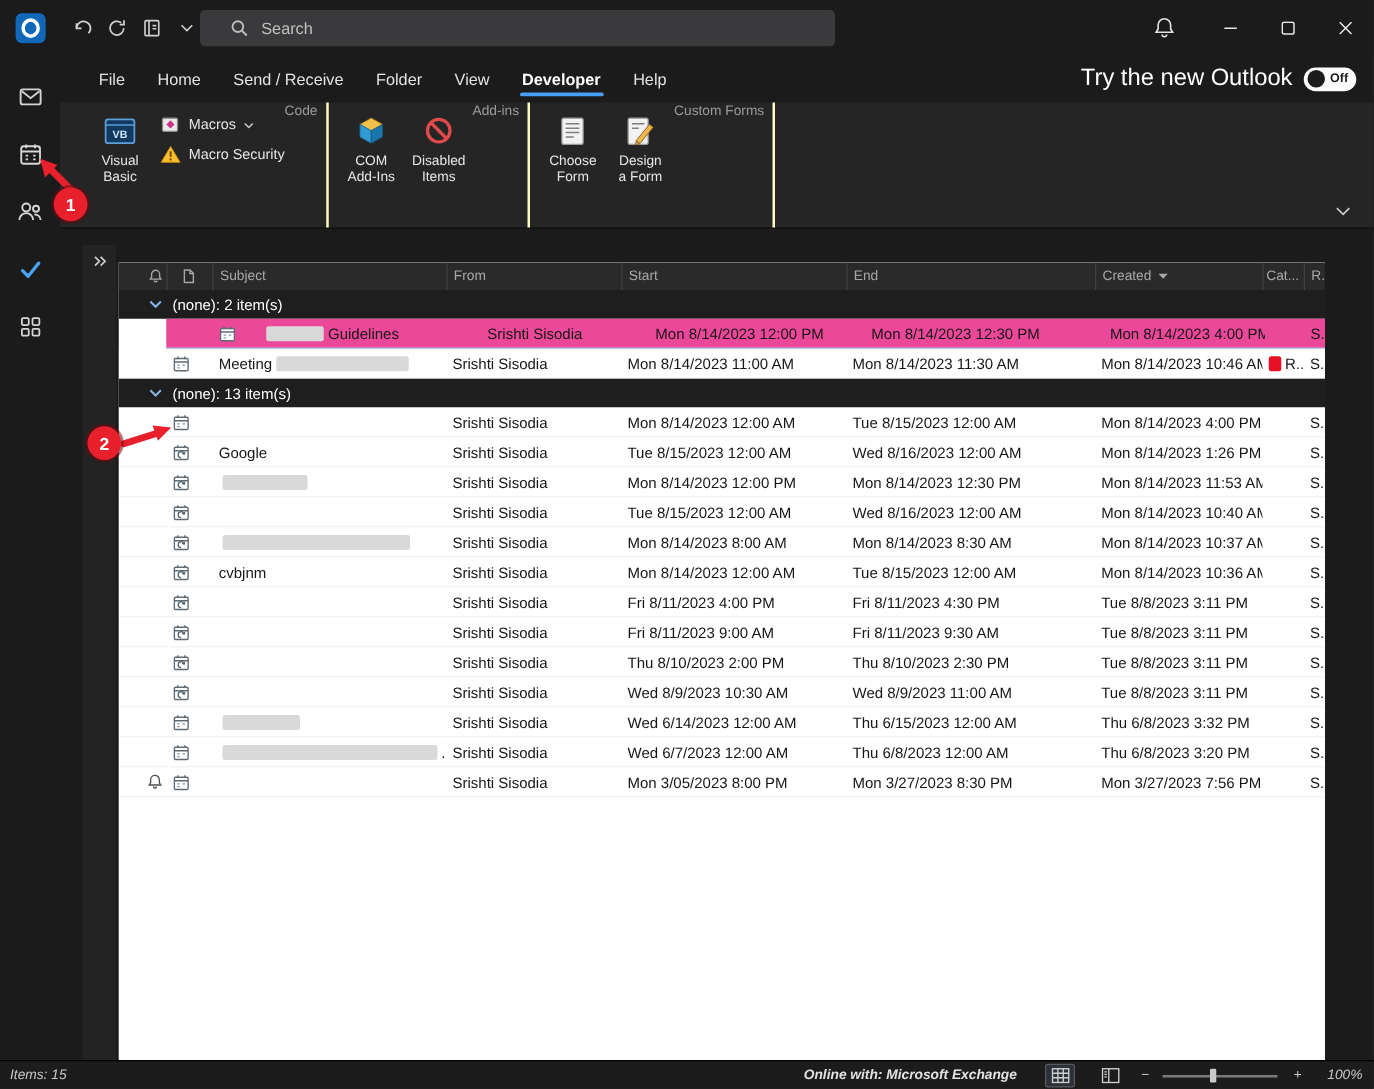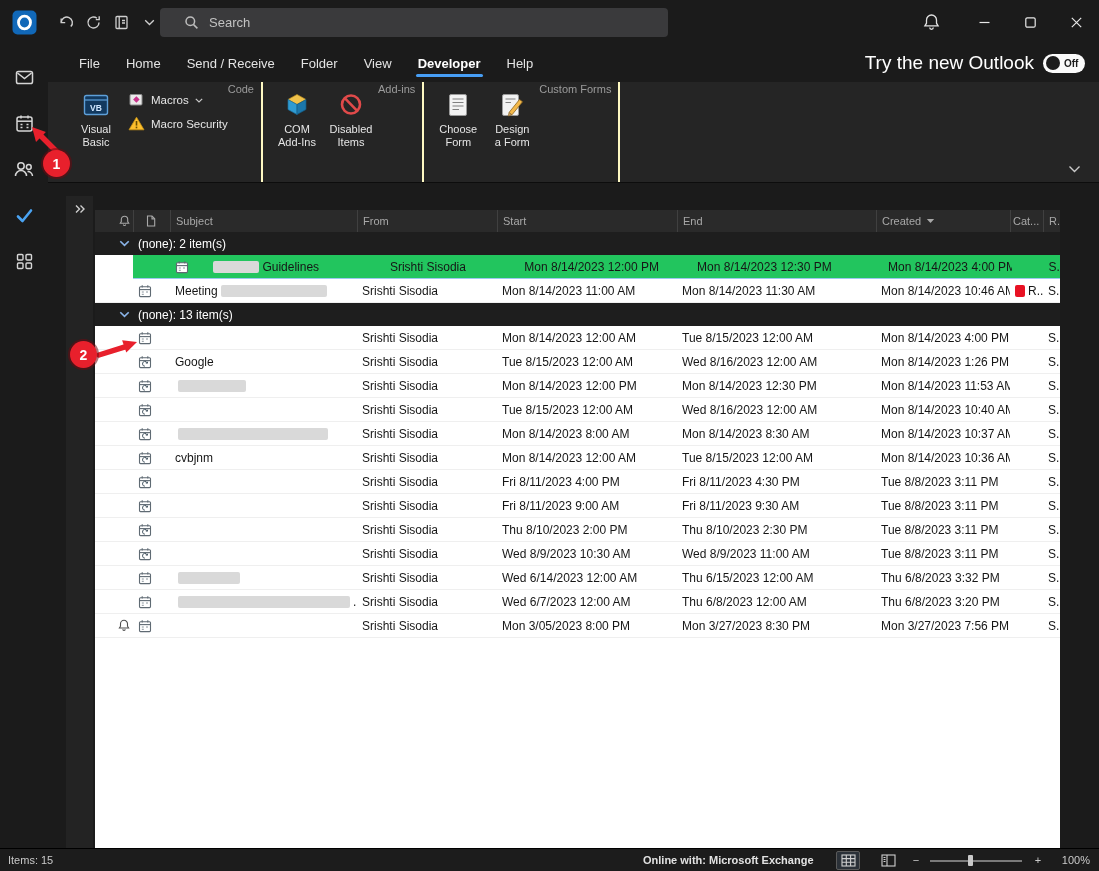--- a/index.html
+++ b/index.html
@@ -68,28 +68,28 @@
   .c-start { width:180px; }
   .c-end { width:199px; }
   .c-created { width:134px; }
   .c-cat { width:33px; padding-left:2px; }
   .c-r { width:17px; }
   .tbody { display:flex; flex-direction:column; }
   .tgroup-hdr { flex:0 0 23px; display:flex; align-items:center; background:#1e1e1e; color:#fff;
                 font-size:12px; gap:8px; padding-left:24px; cursor:default; }
   .row { flex:0 0 24px; display:flex; background:#fff; color:#161616; font-size:12px; border-bottom:1px solid #efefef; cursor:default; }
   .row .cell { display:flex; align-items:center; padding-left:5px; overflow:hidden; white-space:nowrap; }
-  .row.selected { background:#22c55e; border-bottom-color:#9cc8f0;margin-left:38px; }
+  .row.selected { background:#ec4899; border-bottom-color:#9cc8f0;margin-left:38px; }
   .redact { display:inline-block; height:12px; border-radius:2px; background:#d9d9d9; margin:0 3px; flex:0 0 auto; }
   .catbox { width:10px; height:12px; border-radius:2px; background:#e81123; margin-right:3px; flex:0 0 auto; }
   .list-filler { flex:1 1 auto; background:#fff; }
 
   
   .statusbar { position:absolute; left:0; right:0; bottom:0; height:23px; background:#1c1c1c;
-               color:#c9c9c9; font-size:11px; border-top:1px solid #000; }
+               color:#c9c9c9; font-size:11px; border-top:1px solid #000;font-style:italic; }
   .st-items { position:absolute; left:8px; top:50%; transform:translateY(-50%); }
   .st-online { position:absolute; left:643px; top:50%; transform:translateY(-50%); color:#e2e2e2; font-weight:bold; }
   .st-view { position:absolute; top:2px; width:24px; height:19px; display:flex; align-items:center; justify-content:center; }
   .st-view.active { background:#2b3138; border:1px solid #5a5a5a; border-radius:2px; }
   .st-v1 { left:836px; } .st-v2 { left:876px; }
   .st-minus { position:absolute; left:908px; top:50%; transform:translateY(-50%); width:16px; text-align:center; }
   .st-track { position:absolute; left:930px; top:11px; width:92px; height:2px; background:#7a7a7a; }
   .st-thumb { position:absolute; left:968px; top:6px; width:5px; height:11px; background:#c9c9c9; border-radius:1px; }
   .st-plus { position:absolute; left:1030px; top:50%; transform:translateY(-50%); width:16px; text-align:center; }
   .st-pct { position:absolute; right:9px; top:50%; transform:translateY(-50%); }

